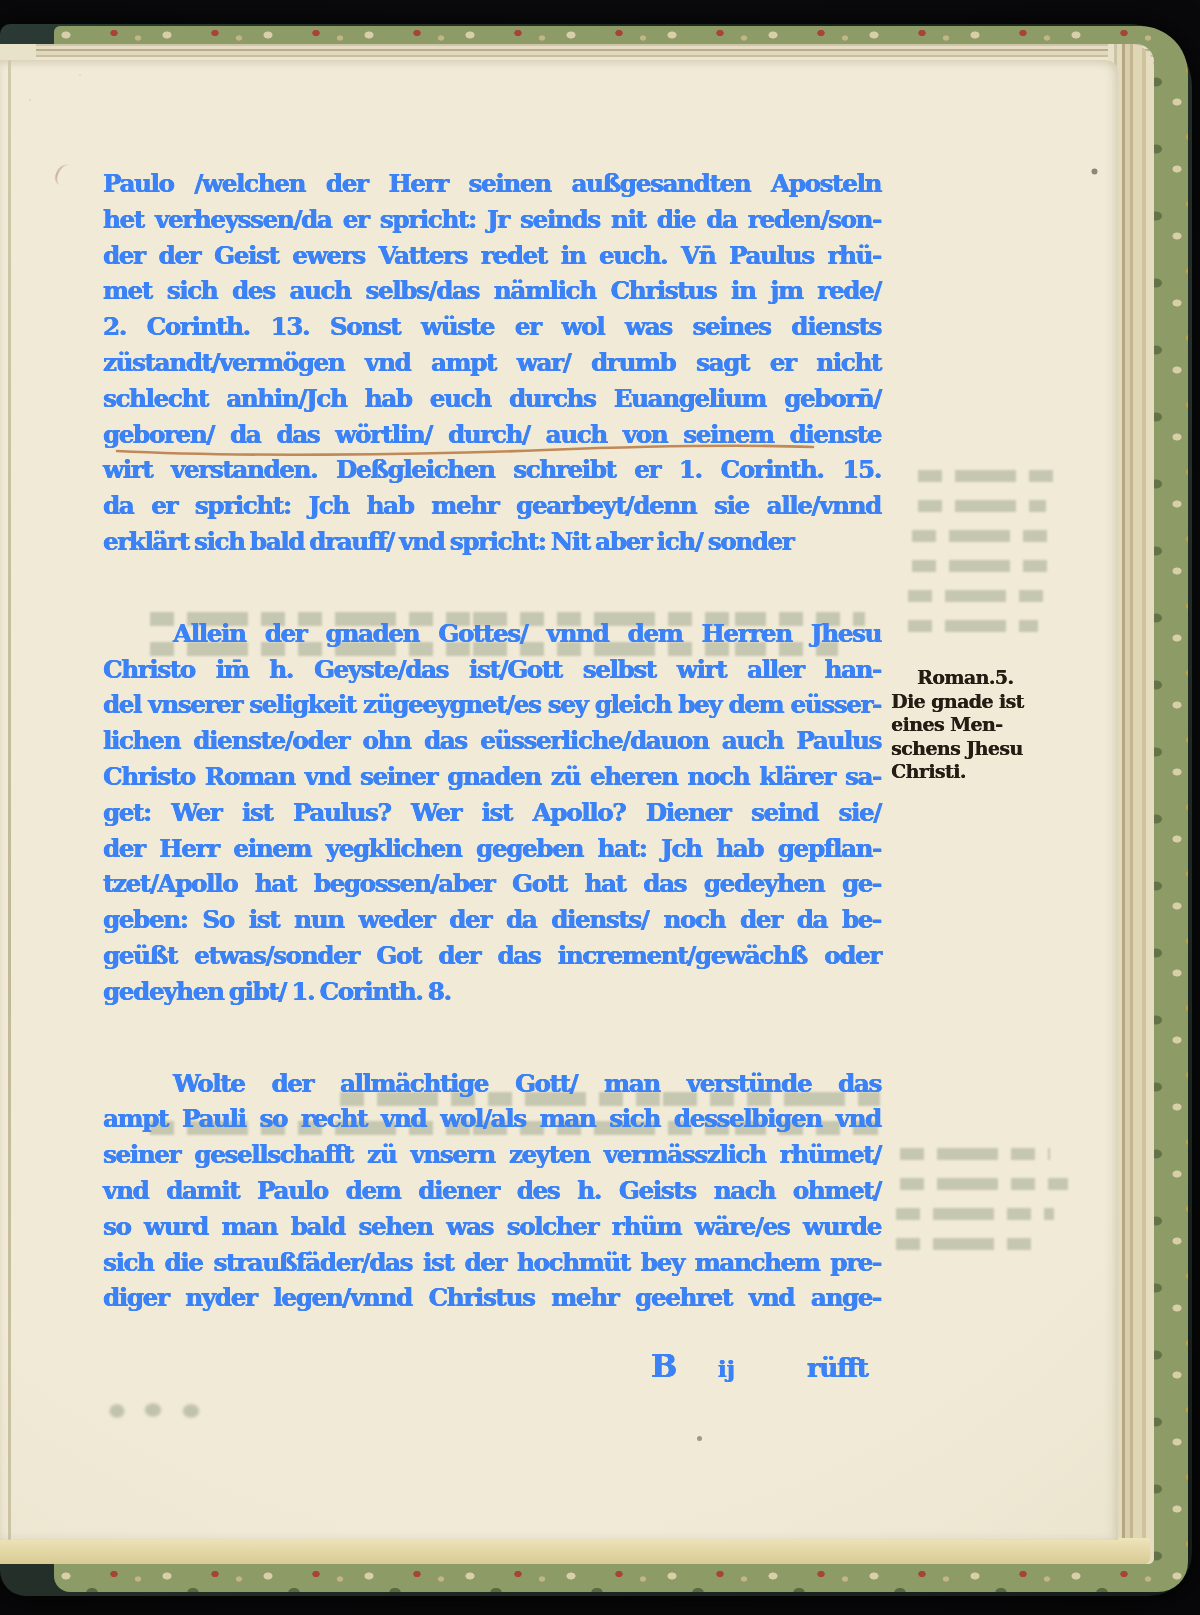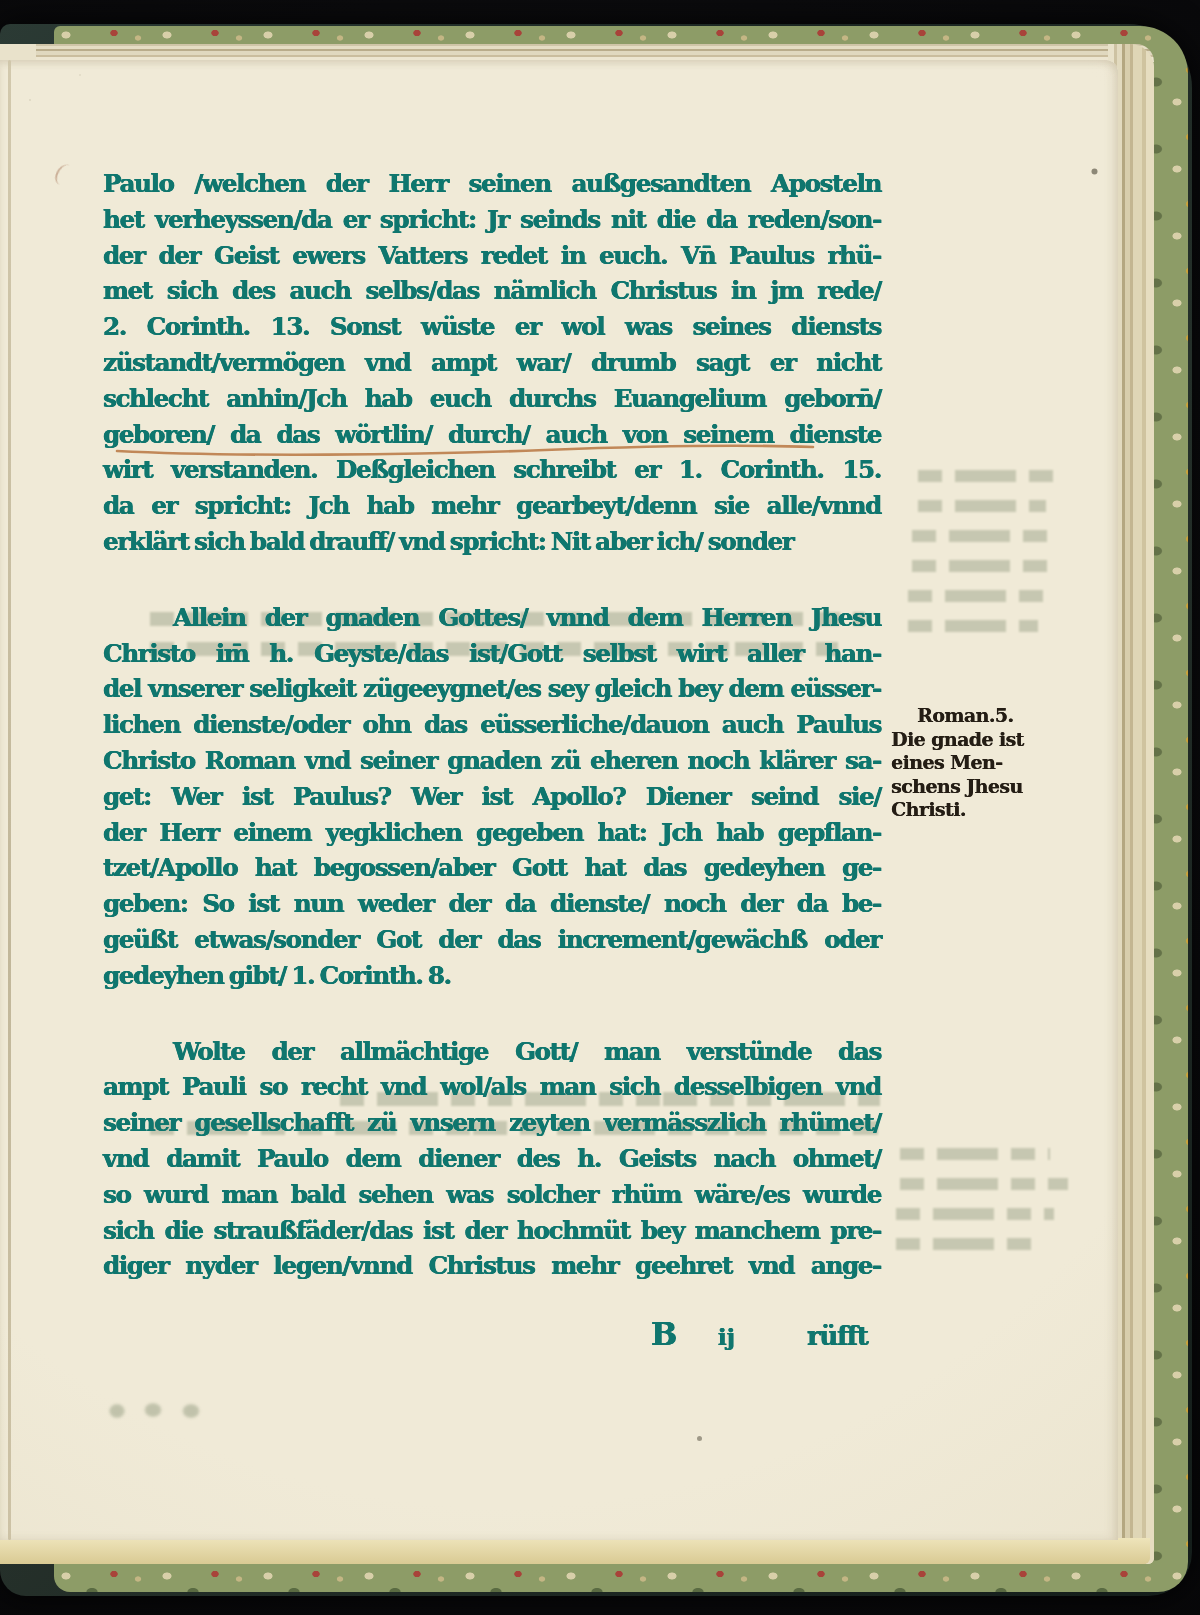--- a/index.html
+++ b/index.html
@@ -64,34 +64,34 @@
   .gutter-line{
     left:8px;top:60px;width:3px;height:1480px;
     background:linear-gradient(#cdc3a6,#b9ae8f 60%,#c7bc9e);
     opacity:.85;border-radius:2px;
   }
 
   
   .text-block{
     left:103px;top:166px;width:778px;
     font-size:24.5px;font-weight:700;line-height:35.8px;
-    letter-spacing:-1.3px;word-spacing:-2px;color:#0f766e;
+    letter-spacing:-1.3px;word-spacing:-2px;color:#3b82f6;
     text-shadow:.45px 0 0 currentColor,-.3px 0 0 currentColor;
   }
-  .para + .para{margin-top:40px;}
+  .para + .para{margin-top:56px;}
   .line{text-align:justify;text-align-last:justify;height:35.8px;}
   .para.short-last .line:last-child{text-align-last:left;}
   .para.indent .line:first-child{text-indent:70px;}
   .signature-line{display:flex;margin-top:13px;align-items:baseline;}
   .sig-letter{margin-left:548px;font-size:31px;}
   .sig-number{margin-left:42px;font-size:23px;letter-spacing:0;text-align:center;}
   .sig-catchword{margin-left:72px;font-size:26px;margin-top:22px;}
 
   .margin-note{
-    left:891px;top:704px;width:192px;
+    left:891px;top:666px;width:192px;
     font-size:19px;font-weight:700;line-height:23.5px;
     letter-spacing:-.6px;color:#241d14;
     text-shadow:.35px 0 0 currentColor;
   }
   .margin-note .mline:first-child{text-indent:26px;}
 
   
   .underline-svg{left:115px;top:442px;width:702px;height:18px;opacity:.85;filter:blur(.3px);}
   .ghost{position:absolute;opacity:.40;filter:blur(1.1px);color:#8a9479;}
   .ghost.words{
@@ -164,21 +164,21 @@
     </div>
     <div class="para indent short-last">
       <div class="line">Allein der gnaden Gottes/ vnnd dem Herren Jhesu</div>
       <div class="line">Christo im̄ h. Geyste/das ist/Gott selbst wirt aller han-</div>
       <div class="line">del vnserer seligkeit zügeeygnet/es sey gleich bey dem eüsser-</div>
       <div class="line">lichen dienste/oder ohn das eüsserliche/dauon auch Paulus</div>
       <div class="line">Christo Roman vnd seiner gnaden zü eheren noch klärer sa-</div>
       <div class="line">get: Wer ist Paulus? Wer ist Apollo? Diener seind sie/</div>
       <div class="line">der Herr einem yegklichen gegeben hat: Jch hab gepflan-</div>
       <div class="line">tzet/Apollo hat begossen/aber Gott hat das gedeyhen ge-</div>
-      <div class="line">geben: So ist nun weder der da dienste/ noch der da be-</div>
+      <div class="line">geben: So ist nun weder der da diensts/ noch der da be-</div>
       <div class="line">geüßt etwas/sonder Got der das increment/gewächß oder</div>
       <div class="line">gedeyhen gibt/ 1. Corinth. 8.</div>
     </div>
     <div class="para indent">
       <div class="line">Wolte der allmächtige Gott/ man verstünde das</div>
       <div class="line">ampt Pauli so recht vnd wol/als man sich desselbigen vnd</div>
       <div class="line">seiner gesellschafft zü vnsern zeyten vermässzlich rhümet/</div>
       <div class="line">vnd damit Paulo dem diener des h. Geists nach ohmet/</div>
       <div class="line">so wurd man bald sehen was solcher rhüm wäre/es wurde</div>
       <div class="line">sich die straußfäder/das ist der hochmüt bey manchem pre-</div>

